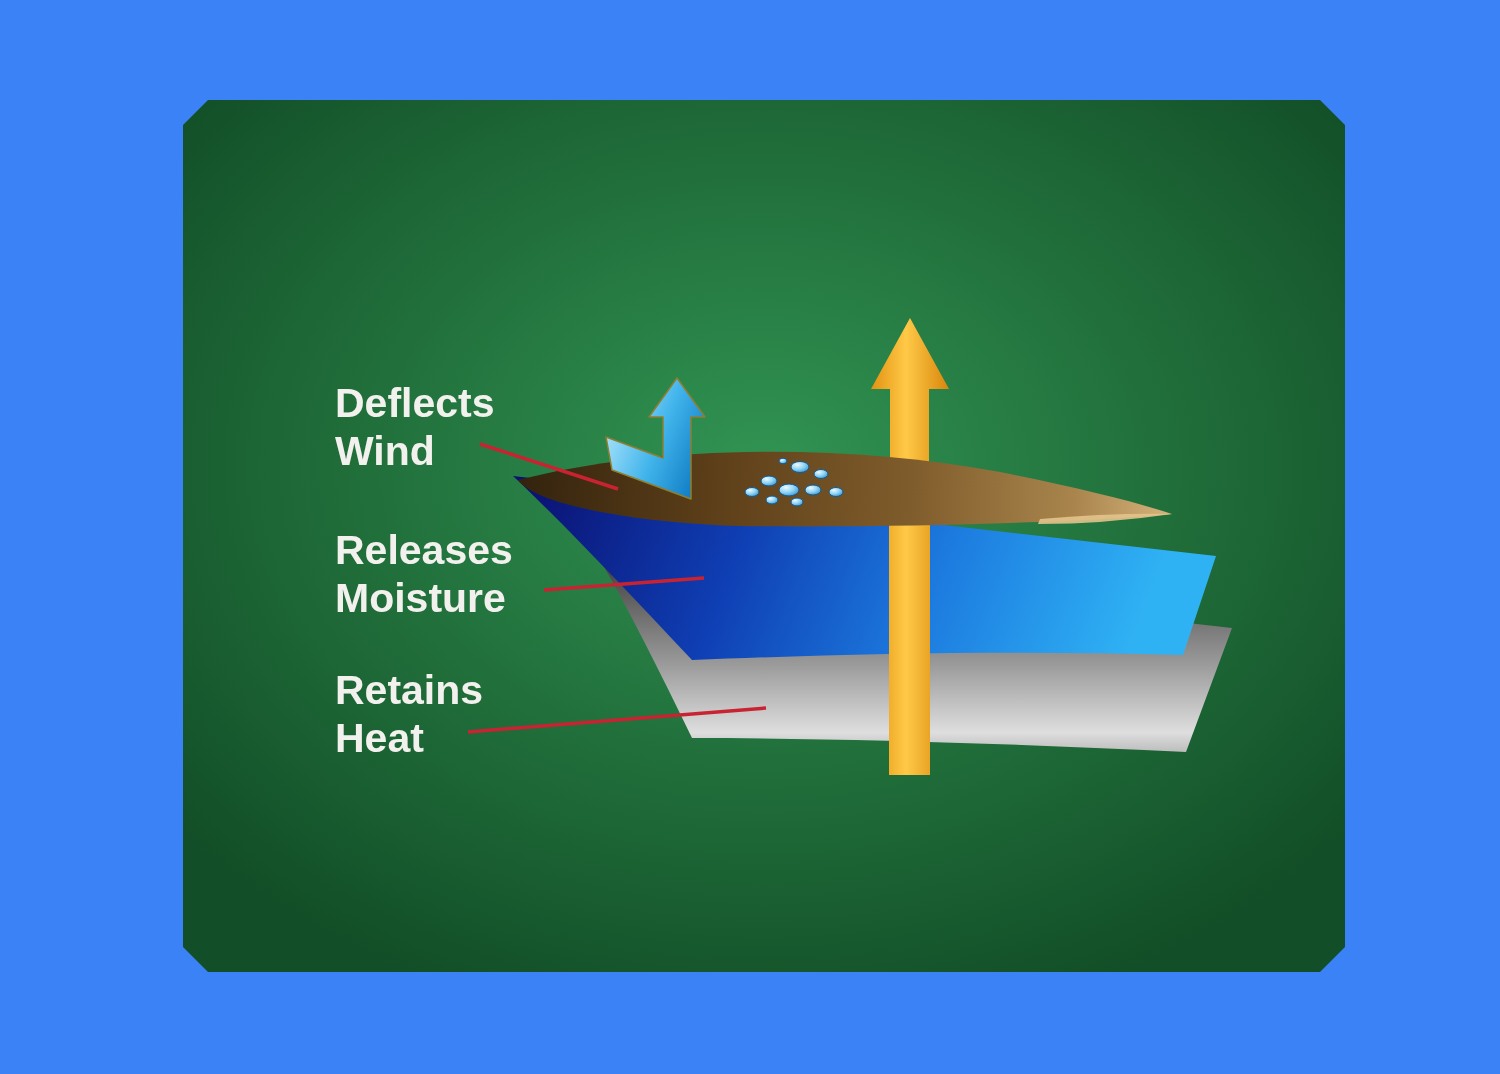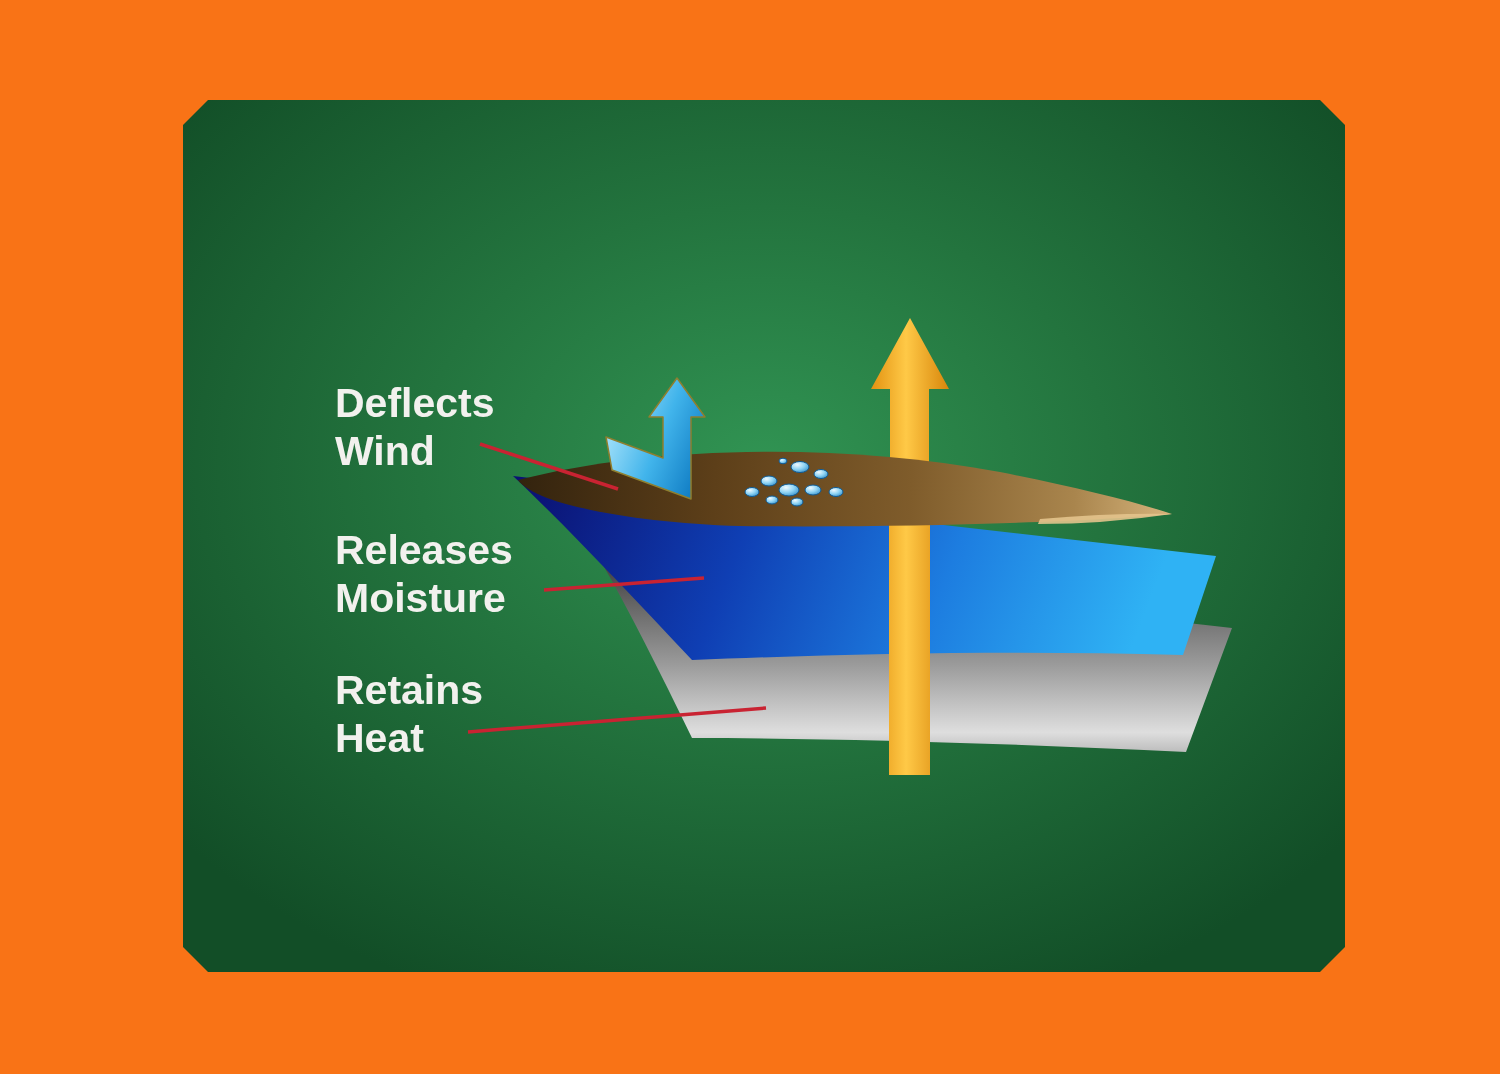--- a/index.html
+++ b/index.html
@@ -8,21 +8,21 @@
     background: #ffffff;
     width: 1500px;
     height: 1074px;
     overflow: hidden;
     font-family: "Liberation Sans", sans-serif;
   }
   .stage {
     position: relative;
     width: 1500px;
     height: 1074px;
-    background: #f97316;
+    background: #3b82f6;
   }
   svg { display: block; }
   .label {
     font-family: "Liberation Sans", "DejaVu Sans", sans-serif;
     font-weight: 700;
     font-size: 41px;
     fill: var(--label-text, #f2f1ee);
   }
   .leader {
     stroke: var(--leader-line, #c92332);

